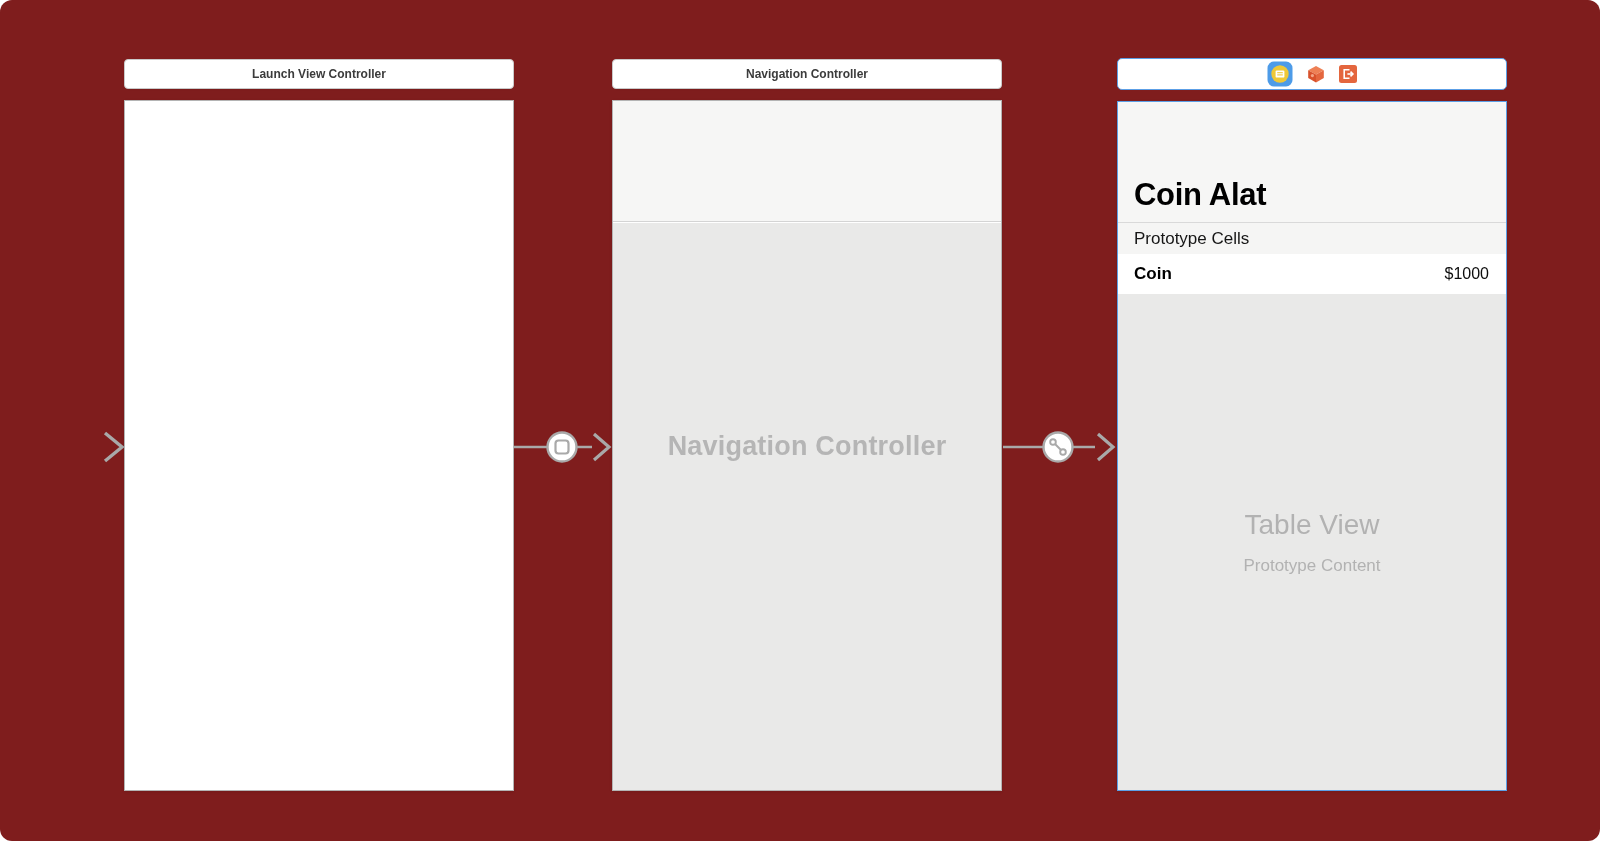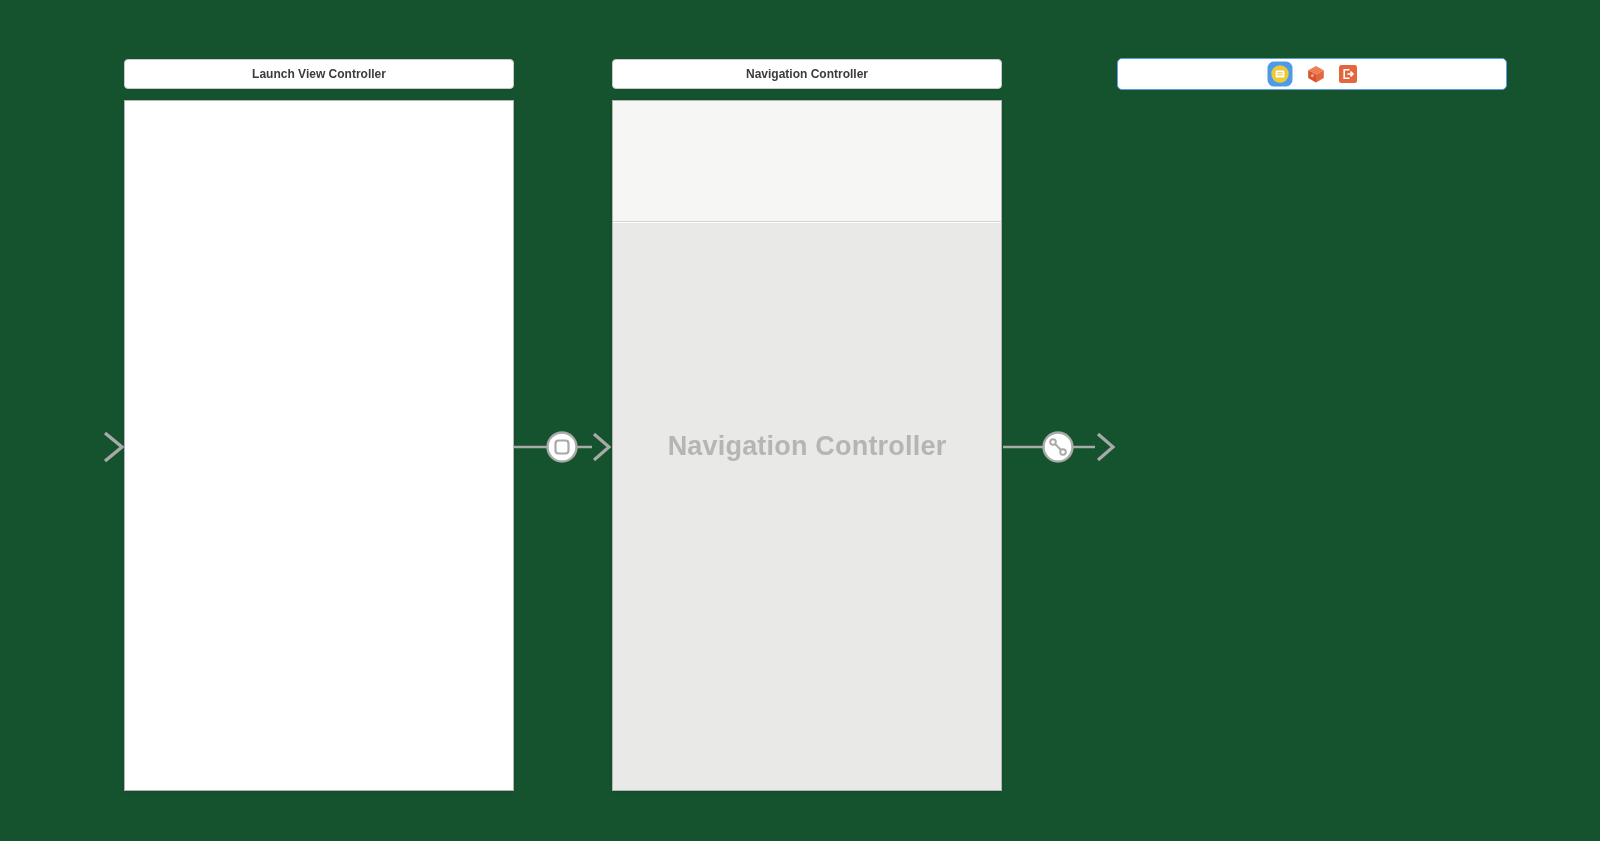--- a/index.html
+++ b/index.html
@@ -1,19 +1,19 @@
 <!DOCTYPE html>
 <html><head>
 <meta charset="utf-8">
 <style>
   * { margin:0; padding:0; box-sizing:border-box; }
   html,body { background:#fff; }
   body { font-family:"Liberation Sans","DejaVu Sans",sans-serif; }
   .canvas {
-    position:relative; width:1600px; height:841px; background:#14532d; overflow:hidden;
+    position:relative; width:1600px; height:841px; background:#7f1d1d; overflow:hidden;border-radius:12px;
   }
   
   .titlebar {
     position:absolute; height:30px; background:#ffffff;
     border:1px solid #c9c9c9; border-radius:4px;
     display:flex; align-items:center; justify-content:center;
     font-size:12px; font-weight:700; color:#3b3b3b;
     box-shadow:0 1px 1px rgba(0,0,0,0.04);
   }
   
@@ -131,14 +131,30 @@
       <circle cx="5.4" cy="10.6" r="1.6" fill="#f4a486"></circle>
     </svg>
     <svg width="18" height="18" viewBox="0 0 18 18">
       <rect width="18" height="18" rx="2.5" fill="#e4663e"></rect>
       <path d="M10.5 4.8 H5.2 V13.2 H10.5" fill="none" stroke="#ffffff" stroke-width="1.6"></path>
       <line x1="8.4" y1="9" x2="13.4" y2="9" stroke="#ffffff" stroke-width="1.6"></line>
       <path d="M11.5 6.7 L13.9 9 L11.5 11.3" fill="none" stroke="#ffffff" stroke-width="1.6"></path>
     </svg>
   </div>
 
+  <div class="scene-body selected" style="left:1117px;">
+    <div class="coin-navbar">
+      <div class="coin-title">Coin Alat</div>
+    </div>
+    <div class="section-row">
+      <span>Prototype Cells</span>
+    </div>
+    <div class="cell-row">
+      <span class="cell-title">Coin</span>
+      <span class="cell-detail">$1000</span>
+    </div>
+    <div class="table-placeholder">
+      <div class="tp-title">Table View</div>
+      <div class="tp-sub">Prototype Content</div>
+    </div>
+  </div>
 
 </div>
 
 </body></html>

